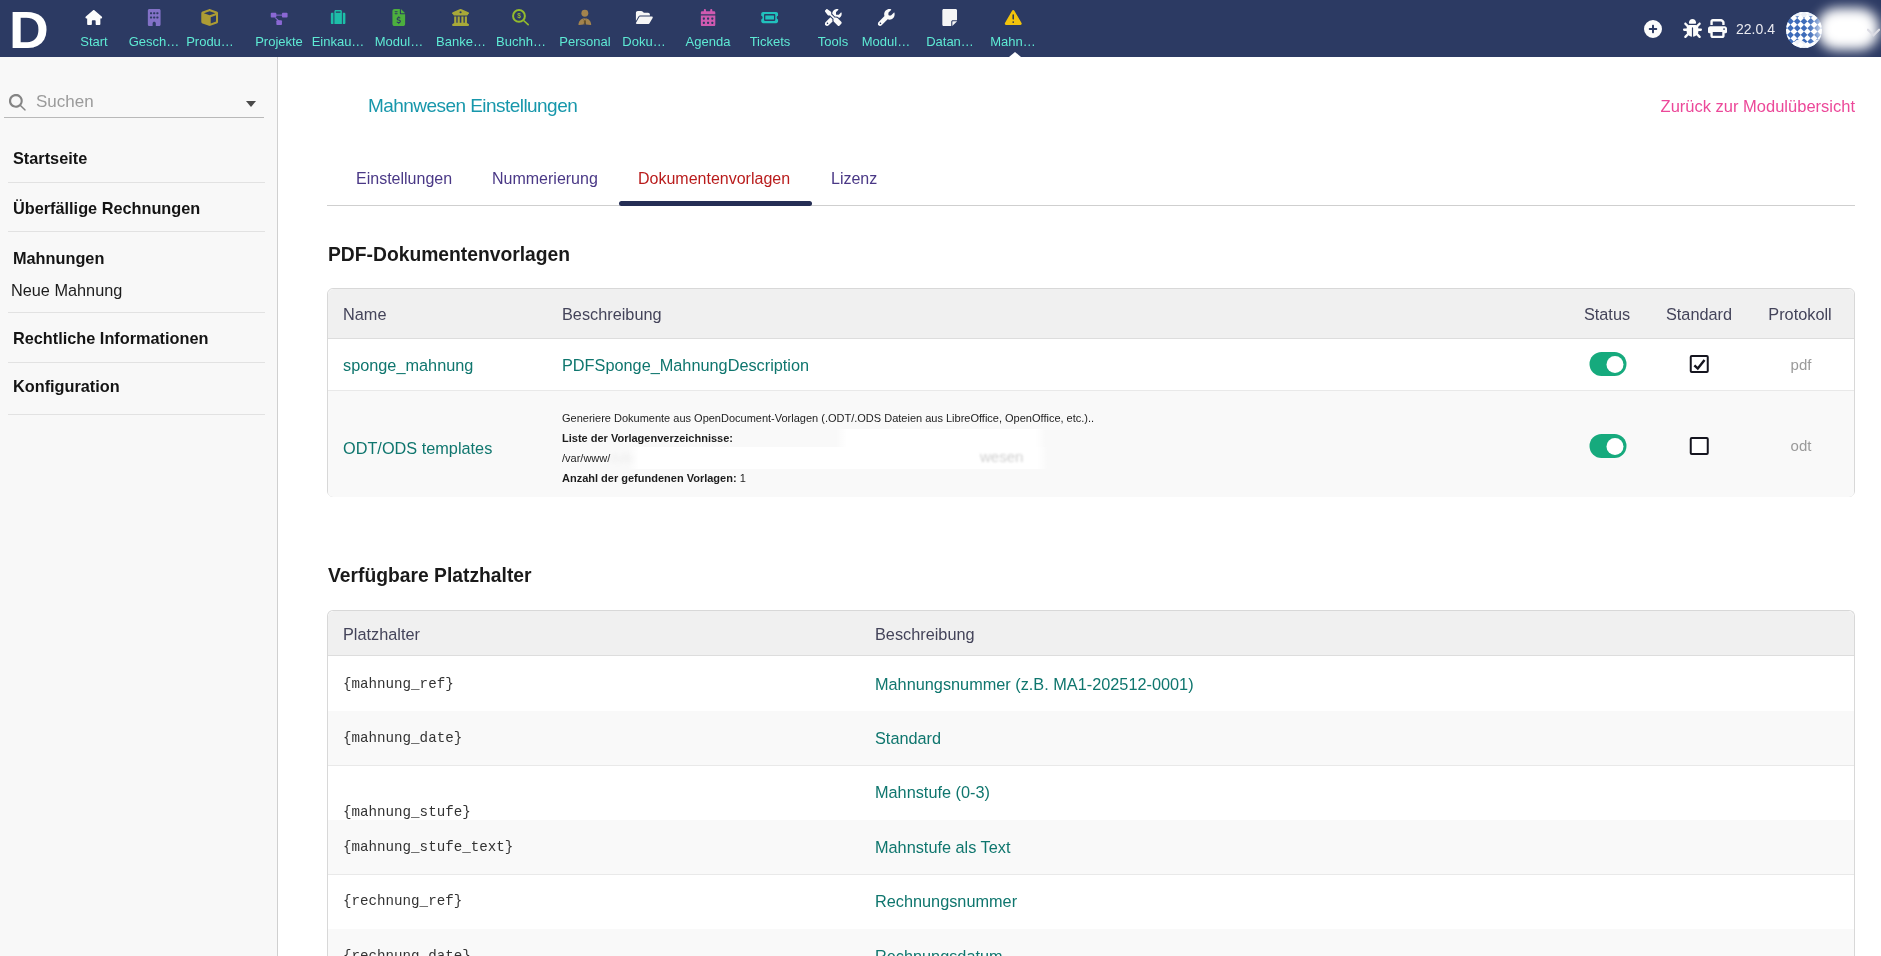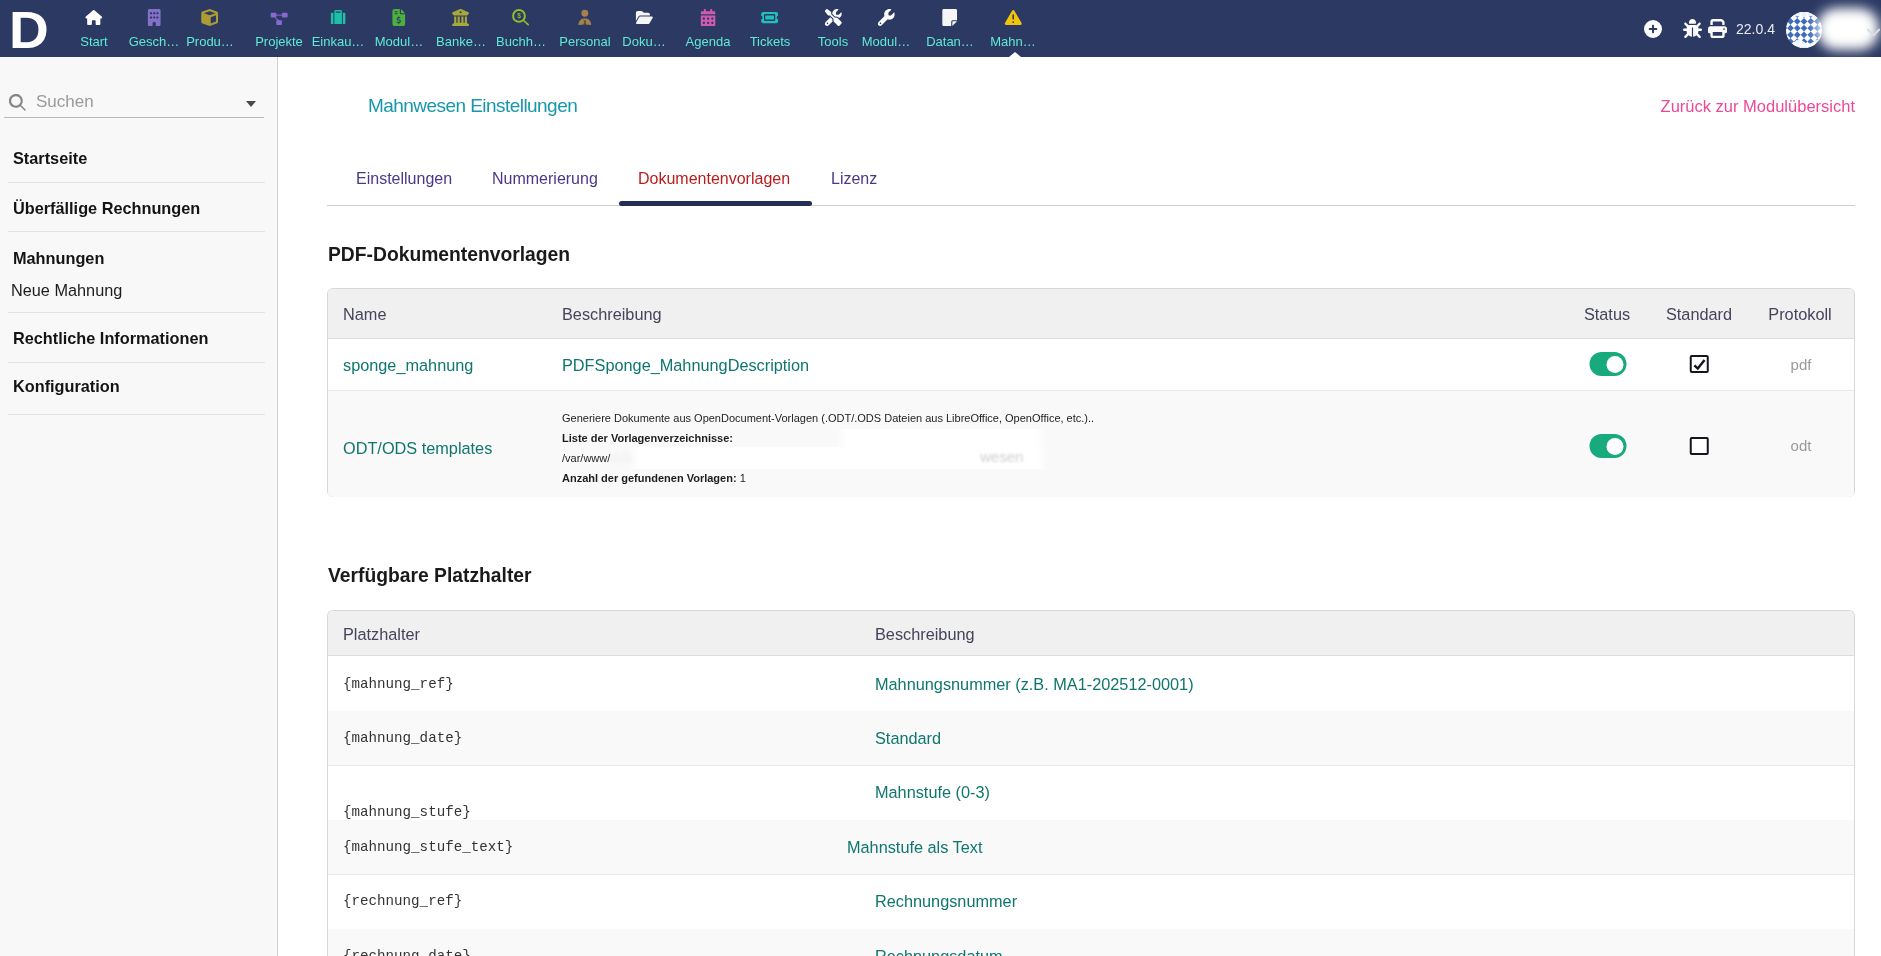--- a/index.html
+++ b/index.html
@@ -371,21 +371,21 @@
   <div class="cell mono" style="left:15px; top:127px;">{mahnung_date}</div>
   <div class="cell" style="left:547px; top:127px;">Standard</div>
 
   <div class="rowdiv" style="top:154px;"></div>
   <div class="cell mono" style="left:15px; top:163px;margin-top:38px;">{mahnung_stufe}</div>
   <div class="cell" style="left:547px; top:181px;">Mahnstufe (0-3)</div>
 
   <div class="rowdiv" style="top:209px;"></div>
   <div style="position:absolute; left:0; top:209px; width:100%; height:54px; background:#f9f9f9;"></div>
   <div class="cell mono" style="left:15px; top:236px;">{mahnung_stufe_text}</div>
-  <div class="cell" style="left:519px; top:236px;">Mahnstufe als Text</div>
+  <div class="cell" style="left:547px; top:236px;">Mahnstufe als Text</div>
 
   <div class="rowdiv" style="top:263px;"></div>
   <div class="cell mono" style="left:15px; top:290px;">{rechnung_ref}</div>
   <div class="cell" style="left:547px; top:290px;">Rechnungsnummer</div>
 
   <div class="rowdiv" style="top:318px;"></div>
   <div style="position:absolute; left:0; top:318px; width:100%; height:28px; background:#f9f9f9;"></div>
   <div class="cell mono" style="left:15px; top:345px;">{rechnung_date}</div>
   <div class="cell" style="left:547px; top:345px;">Rechnungsdatum</div>
 </div>

